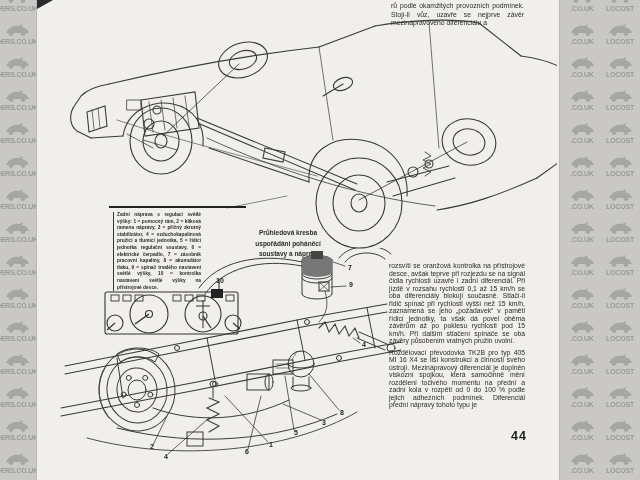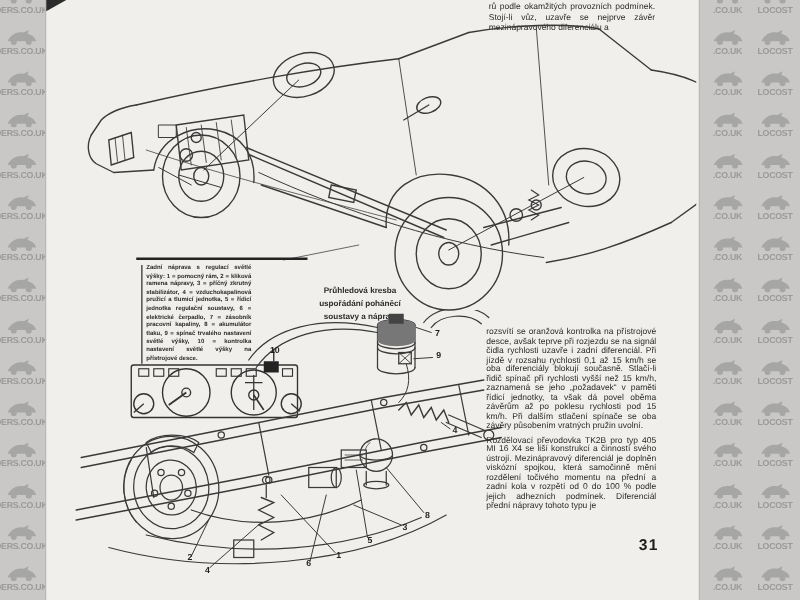--- a/index.html
+++ b/index.html
@@ -710,21 +710,21 @@
           <path d="M111,206 L152,170"></path>
         </g>
       </svg>
     </div>
 
     <div class="txt article">
       <p>rozsvítí se oranžová kontrolka na přístrojové desce, avšak teprve při rozjezdu se na signál čidla rychlosti uzavře i zadní diferenciál. Při jízdě v rozsahu rychlosti 0,1 až 15 km/h se oba diferenciály blokují současně. Stlačí-li řidič spínač při rychlosti vyšší než 15 km/h, zaznamená se jeho „požadavek“ v paměti řídicí jednotky, ta však dá povel oběma závěrům až po poklesu rychlosti pod 15 km/h. Při dalším stlačení spínače se oba závěry působením vratných pružin uvolní.</p>
       <p>Rozdělovací převodovka TK2B pro typ 405 MI 16 X4 se liší konstrukcí a činností svého ústrojí. Mezinápravový diferenciál je doplněn viskózní spojkou, která samočinně mění rozdělení točivého momentu na přední a zadní kola v rozpětí od 0 do 100 % podle jejich adhezních podmínek. Diferenciál přední nápravy tohoto typu je</p>
     </div>
 
-    <div class="page-num">31</div>
+    <div class="page-num">44</div>
 
     <div class="callout-layer">
         <div class="callout" style="left: 179px; top: 277px;">10</div>
         <div class="callout" style="left: 311px; top: 264px;">7</div>
         <div class="callout" style="left: 312px; top: 281px;">9</div>
         <div class="callout" style="left: 325px; top: 341px;">4</div>
         <div class="callout" style="left: 303px; top: 409px;">8</div>
         <div class="callout" style="left: 285px; top: 419px;">3</div>
         <div class="callout" style="left: 257px; top: 429px;">5</div>
         <div class="callout" style="left: 232px; top: 441px;">1</div>

